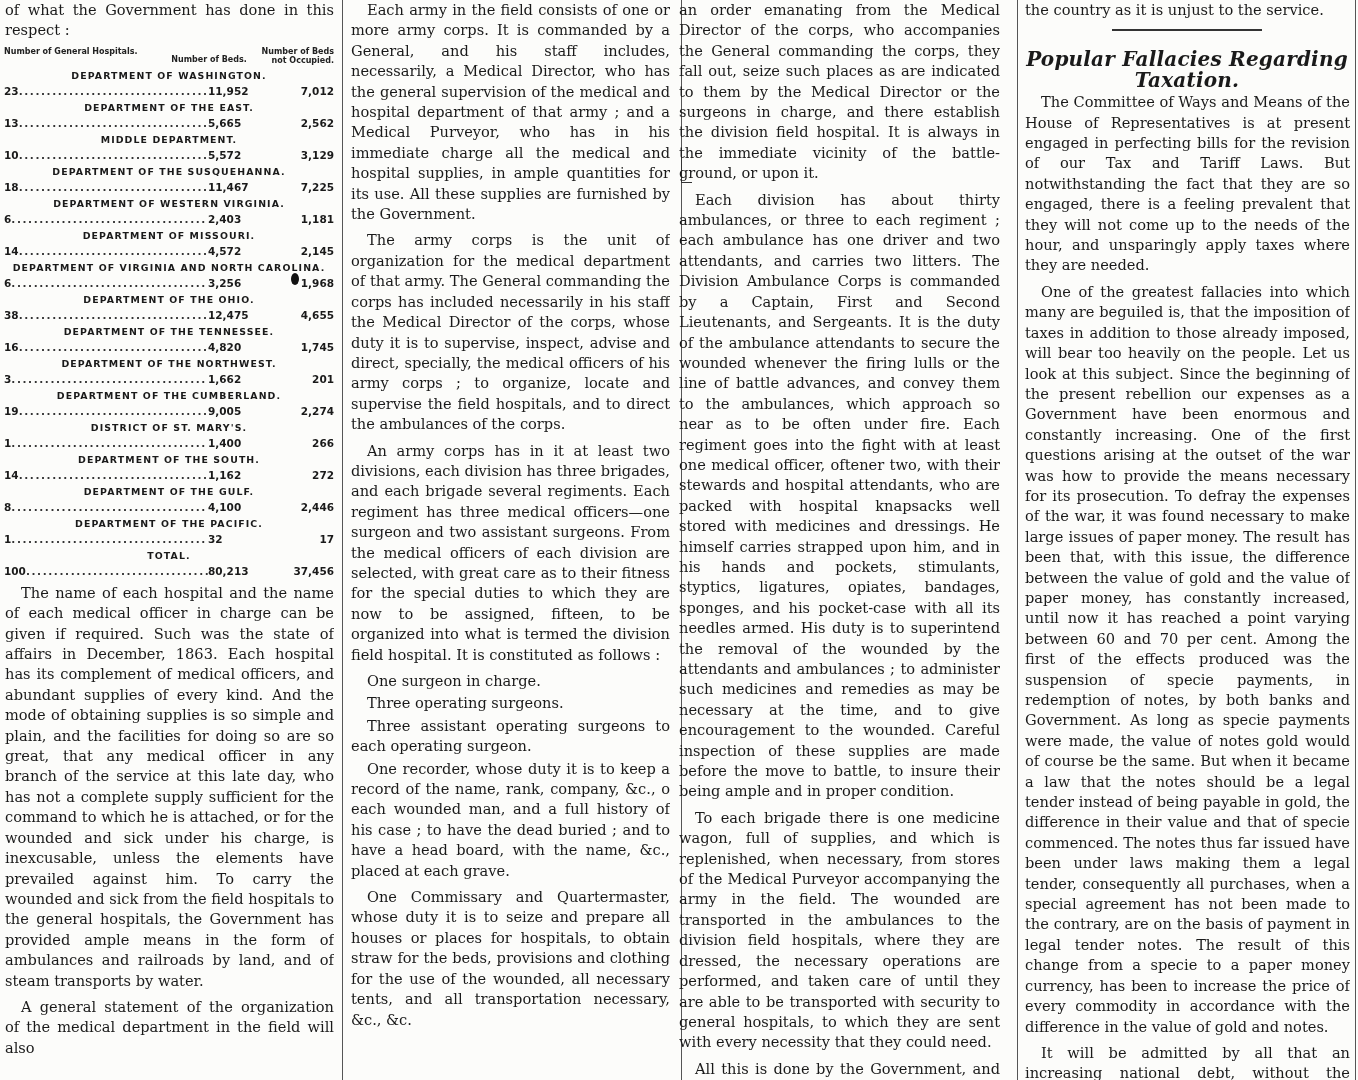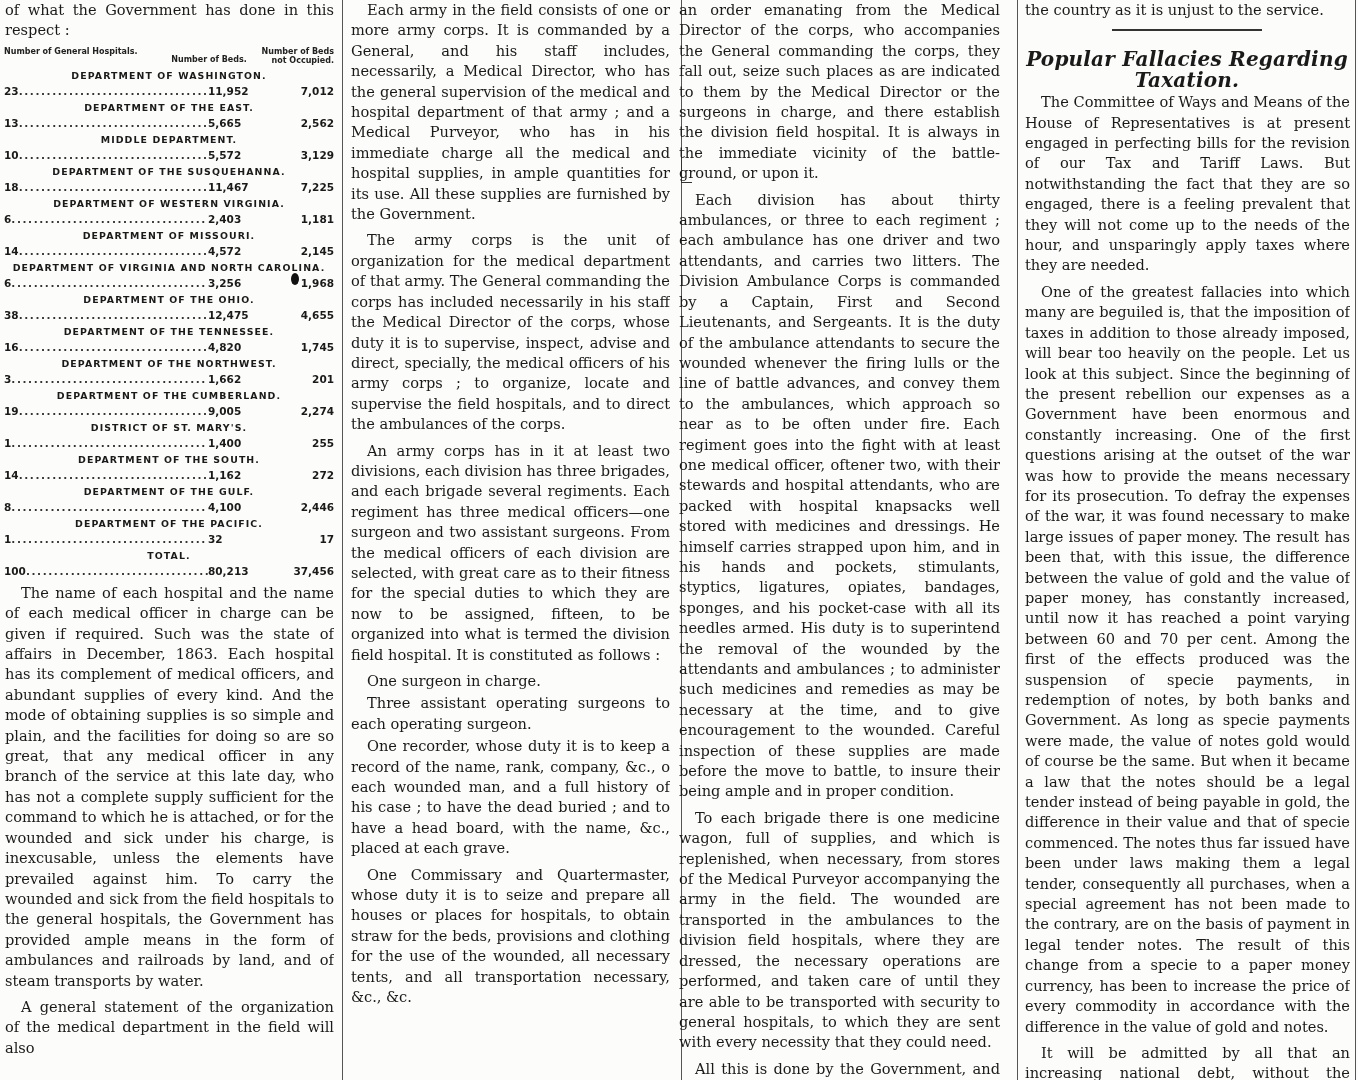--- a/index.html
+++ b/index.html
@@ -142,21 +142,21 @@
             <span class="n">19</span>
             <span class="dots">................................................................................</span>
             <span class="beds">9,005</span>
             <span class="unocc">2,274</span>
           </div>
           <div class="dept">DISTRICT OF ST. MARY'S.</div>
           <div class="row">
             <span class="n">1</span>
             <span class="dots">................................................................................</span>
             <span class="beds">1,400</span>
-            <span class="unocc">255</span>
+            <span class="unocc">266</span>
           </div>
           <div class="dept">DEPARTMENT OF THE SOUTH.</div>
           <div class="row">
             <span class="n">14</span>
             <span class="dots">................................................................................</span>
             <span class="beds">1,162</span>
             <span class="unocc">272</span>
           </div>
           <div class="dept">DEPARTMENT OF THE GULF.</div>
           <div class="row">
@@ -184,20 +184,21 @@
 
     <p>The name of each hospital and the name of each medical officer in charge can be given if required. Such was the state of affairs in December, 1863. Each hospital has its complement of medical officers, and abundant supplies of every kind. And the mode of obtaining supplies is so simple and plain, and the facilities for doing so are so great, that any medical officer in any branch of the service at this late day, who has not a complete supply sufficient for the command to which he is attached, or for the wounded and sick under his charge, is inexcusable, unless the elements have prevailed against him. To carry the wounded and sick from the field hospitals to the general hospitals, the Government has provided ample means in the form of ambulances and railroads by land, and of steam transports by water.</p>
     <p>A general statement of the organization of the medical department in the field will also</p>
   </div>
 
   <div class="col col2">
     <p>Each army in the field consists of one or more army corps. It is commanded by a General, and his staff includes, necessarily, a Medical Director, who has the general supervision of the medical and hospital department of that army ; and a Medical Purveyor, who has in his immediate charge all the medical and hospital supplies, in ample quantities for its use. All these supplies are furnished by the Government.</p>
     <p>The army corps is the unit of organization for the medical department of that army. The General commanding the corps has included necessarily in his staff the Medical Director of the corps, whose duty it is to supervise, inspect, advise and direct, specially, the medical officers of his army corps ; to organize, locate and supervise the field hospitals, and to direct the ambulances of the corps.</p>
     <p>An army corps has in it at least two divisions, each division has three brigades, and each brigade several regiments. Each regiment has three medical officers—one surgeon and two assistant surgeons. From the medical officers of each division are selected, with great care as to their fitness for the special duties to which they are now to be assigned, fifteen, to be organized into what is termed the division field hospital. It is constituted as follows :</p>
     <p class="item">One surgeon in charge.</p>
+    <p class="item">Three operating surgeons.</p>
     <p class="item">Three assistant operating surgeons to each operating surgeon.</p>
     <p>One recorder, whose duty it is to keep a record of the name, rank, company, &amp;c., o each wounded man, and a full history of his case ; to have the dead buried ; and to have a head board, with the name, &amp;c., placed at each grave.</p>
     <p>One Commissary and Quartermaster, whose duty it is to seize and prepare all houses or places for hospitals, to obtain straw for the beds, provisions and clothing for the use of the wounded, all necessary tents, and all transportation necessary, &amp;c., &amp;c.</p>
 
   </div>
 
   <div class="col col3">
     <p class="noind">an order emanating from the Medical Director of the corps, who accompanies the General commanding the corps, they fall out, seize such places as are indicated to them by the Medical Director or the surgeons in charge, and there establish the division field hospital. It is always in the immediate vicinity of the battle-ground, or upon it.</p>
     <p>Each division has about thirty ambulances, or three to each regiment ; each ambulance has one driver and two attendants, and carries two litters. The Division Ambulance Corps is commanded by a Captain, First and Second Lieutenants, and Sergeants. It is the duty of the ambulance attendants to secure the wounded whenever the firing lulls or the line of battle advances, and convey them to the ambulances, which approach so near as to be often under fire. Each regiment goes into the fight with at least one medical officer, oftener two, with their stewards and hospital attendants, who are packed with hospital knapsacks well stored with medicines and dressings. He himself carries strapped upon him, and in his hands and pockets, stimulants, styptics, ligatures, opiates, bandages, sponges, and his pocket-case with all its needles armed. His duty is to superintend the removal of the wounded by the attendants and ambulances ; to administer such medicines and remedies as may be necessary at the time, and to give encouragement to the wounded. Careful inspection of these supplies are made before the move to battle, to insure their being ample and in proper condition.</p>
     <p>To each brigade there is one medicine wagon, full of supplies, and which is replenished, when necessary, from stores of the Medical Purveyor accompanying the army in the field. The wounded are transported in the ambulances to the division field hospitals, where they are dressed, the necessary operations are performed, and taken care of until they are able to be transported with security to general hospitals, to which they are sent with every necessity that they could need.</p>

